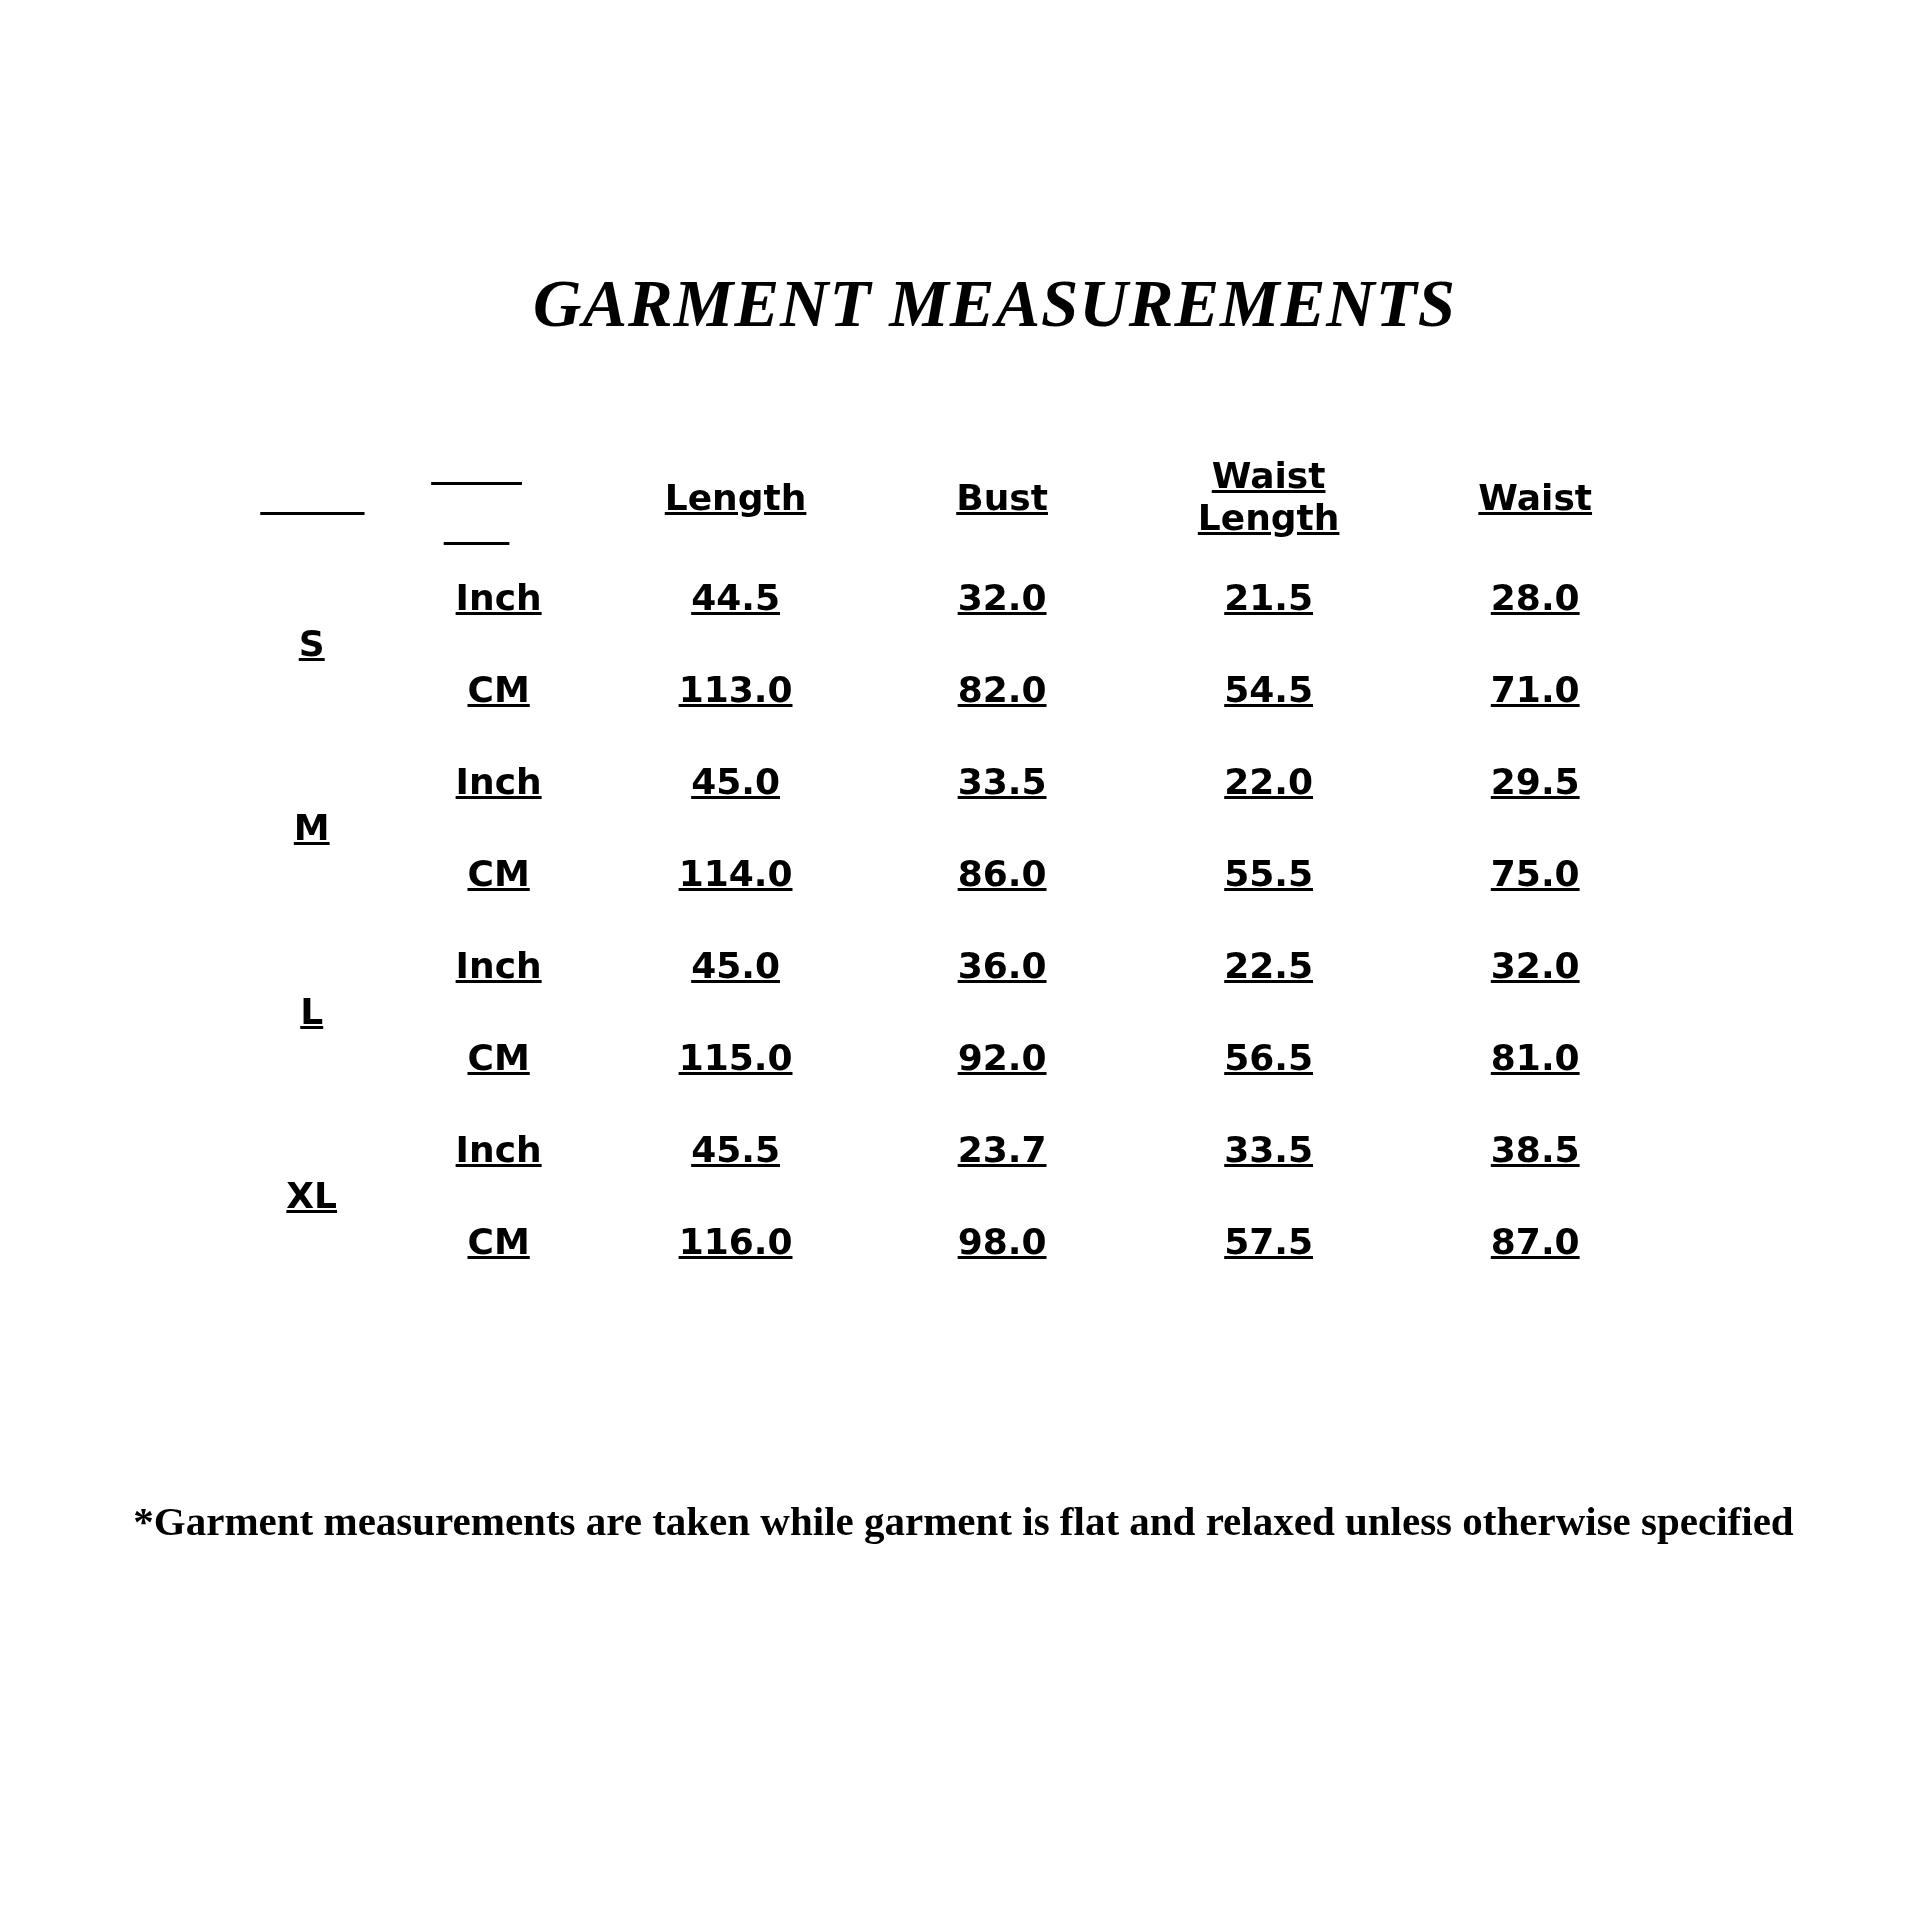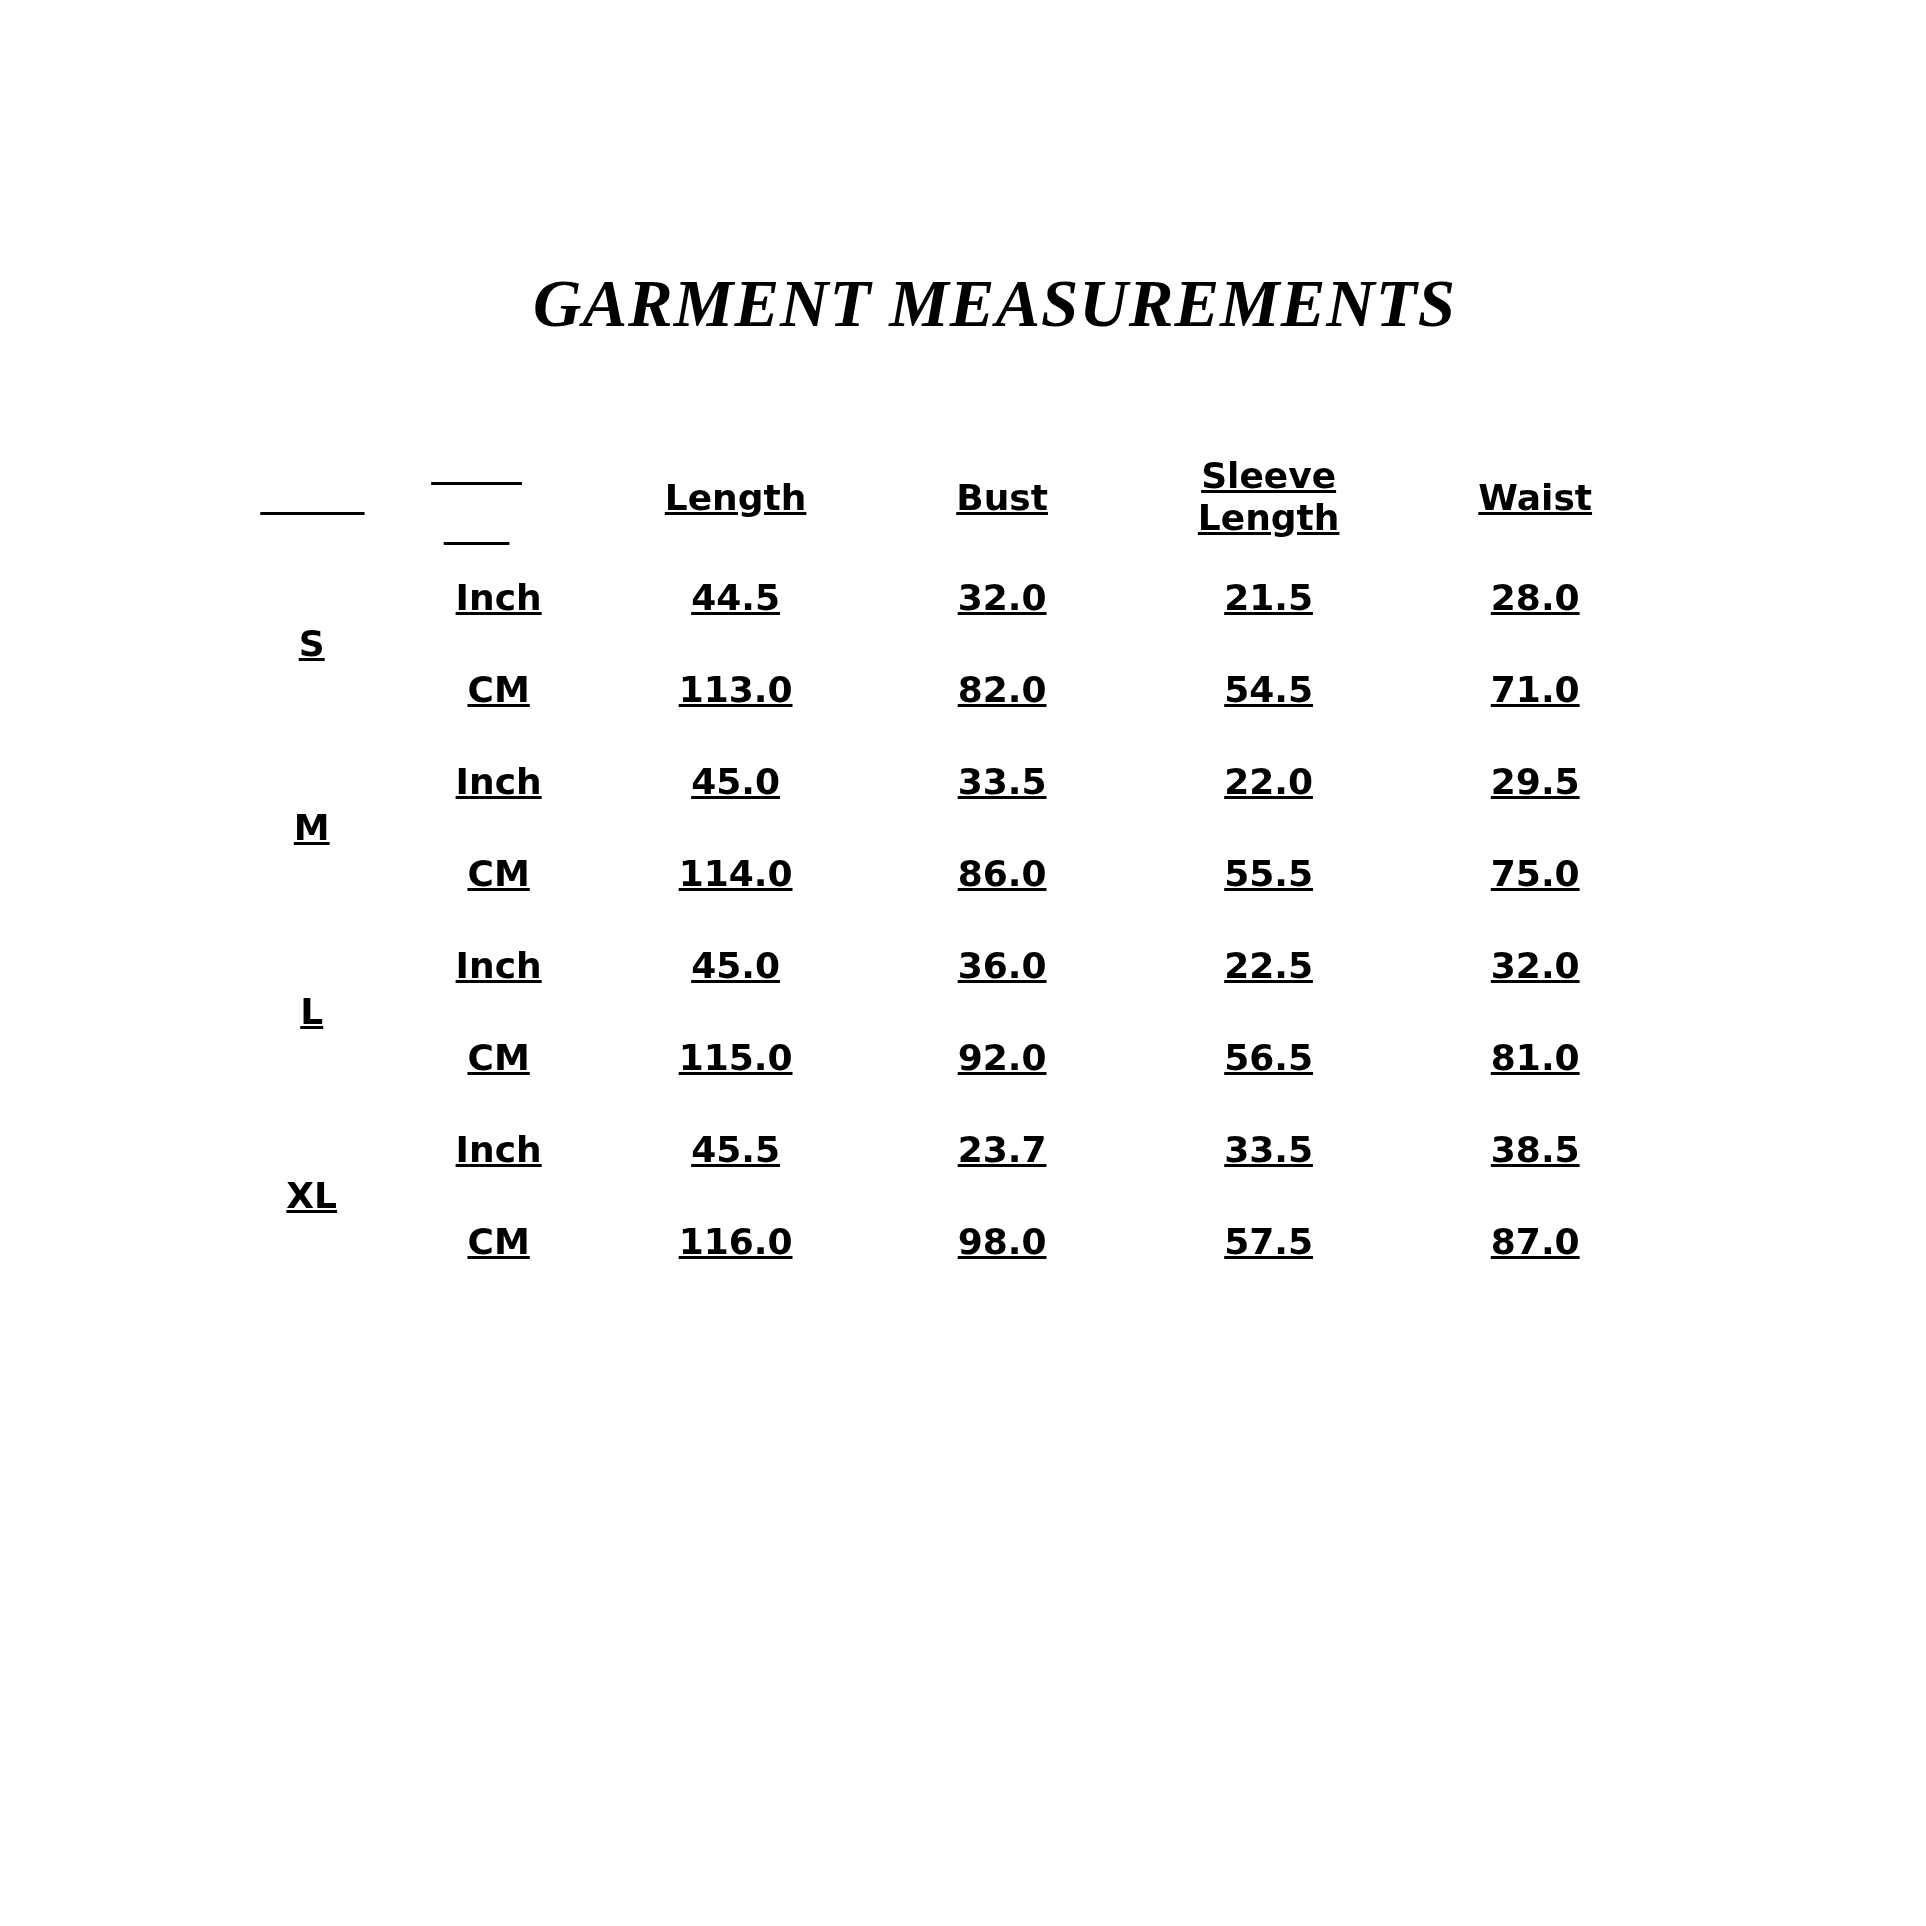--- a/index.html
+++ b/index.html
@@ -151,21 +151,21 @@
               <span class="unit-label">Unit:</span>
               <span class="unit-frac">
                 <span class="num">Inch</span>
                 <span class="bar"></span>
                 <span class="den">CM</span>
               </span>
             </div>
           </td>
           <td class="hdr">Length</td>
           <td class="hdr">Bust</td>
-          <td class="hdr hdr-two-line">Sleeve Length</td>
+          <td class="hdr hdr-two-line">Waist Length</td>
           <td class="hdr">Waist</td>
         </tr>
 
         <tr>
           <td class="sizecell" rowspan="2">S</td>
           <td class="unitcell">Inch</td>
           <td>44.5</td>
           <td>32.0</td>
           <td>21.5</td>
           <td>28.0</td>
@@ -222,15 +222,16 @@
           <td class="unitcell">CM</td>
           <td>116.0</td>
           <td>98.0</td>
           <td>57.5</td>
           <td>87.0</td>
         </tr>
       </tbody>
     </table>
   </div>
 
+  <div class="footnote">*Garment measurements are taken while garment is flat and relaxed unless otherwise specified</div>
 
 </div>
 
 
 </body></html>

